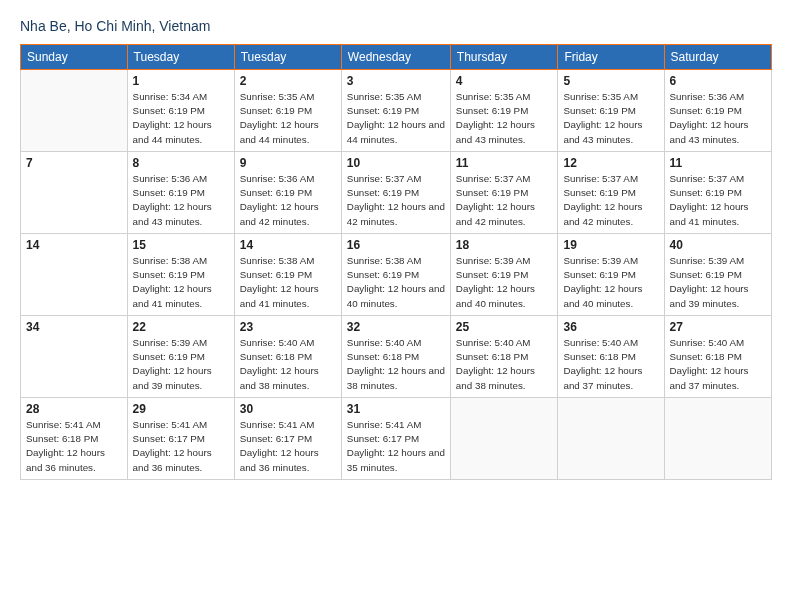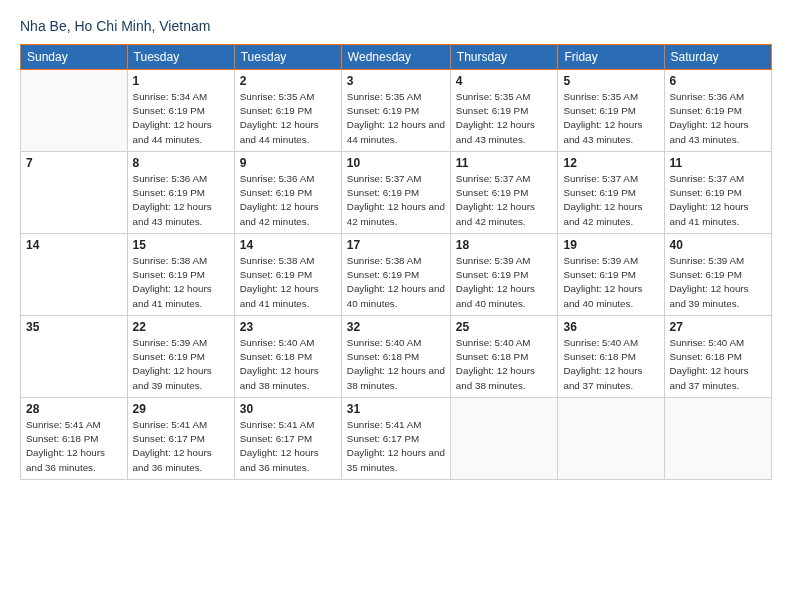--- a/index.html
+++ b/index.html
@@ -219,21 +219,21 @@
 and 41 minutes.</div>
           </td>
           <td>
             <span class="day-num">14</span>
             <div class="day-info">Sunrise: 5:38 AM
 Sunset: 6:19 PM
 Daylight: 12 hours
 and 41 minutes.</div>
           </td>
           <td>
-            <span class="day-num">17</span>
+            <span class="day-num">16</span>
             <div class="day-info">Sunrise: 5:38 AM
 Sunset: 6:19 PM
 Daylight: 12 hours
 and 40 minutes.</div>
           </td>
           <td>
             <span class="day-num">18</span>
             <div class="day-info">Sunrise: 5:39 AM
 Sunset: 6:19 PM
 Daylight: 12 hours
@@ -249,21 +249,21 @@
           <td>
             <span class="day-num">40</span>
             <div class="day-info">Sunrise: 5:39 AM
 Sunset: 6:19 PM
 Daylight: 12 hours
 and 39 minutes.</div>
           </td>
         </tr>
         <tr>
           <td>
-            <span class="day-num">35</span>
+            <span class="day-num">34</span>
           </td>
           <td>
             <span class="day-num">22</span>
             <div class="day-info">Sunrise: 5:39 AM
 Sunset: 6:19 PM
 Daylight: 12 hours
 and 39 minutes.</div>
           </td>
           <td>
             <span class="day-num">23</span>

